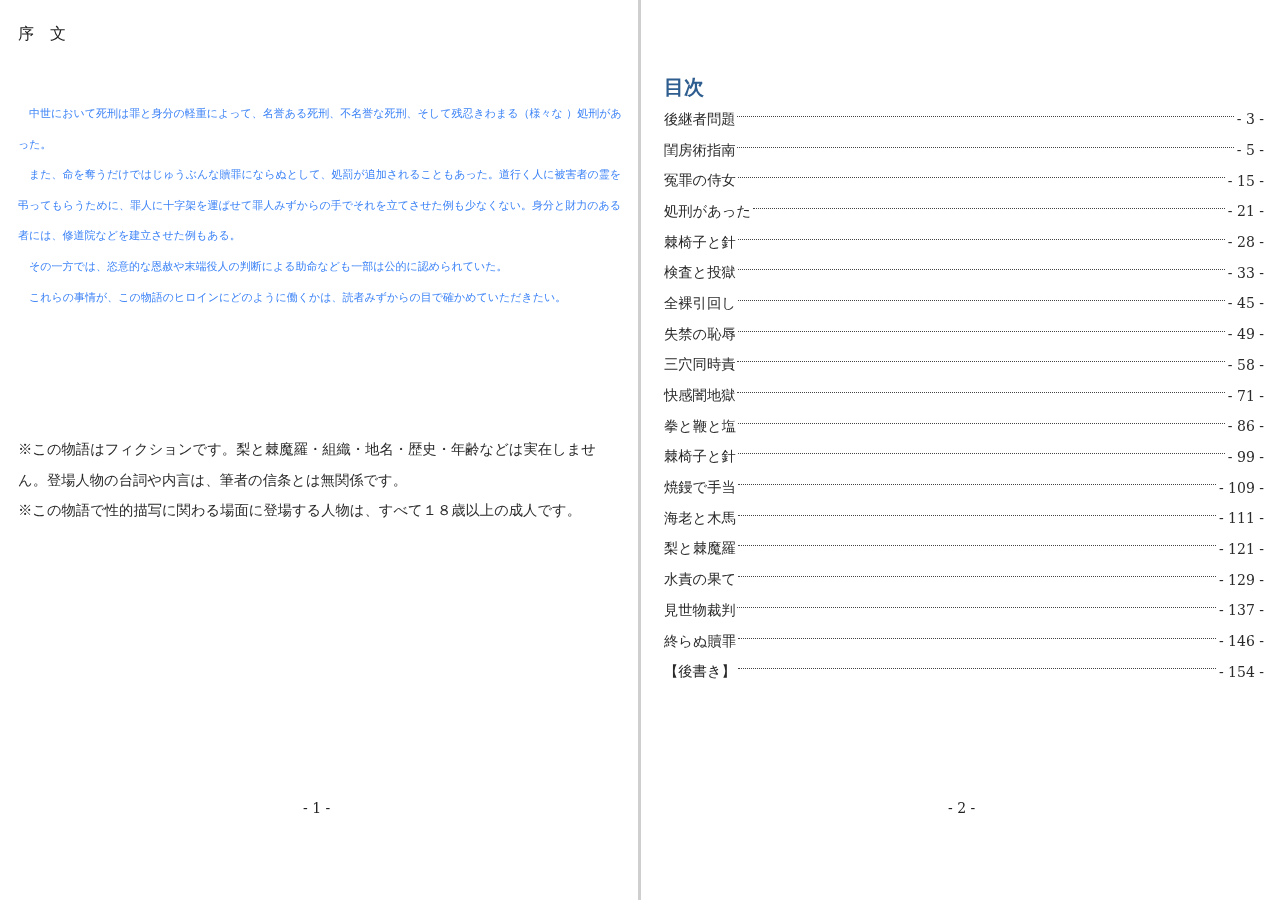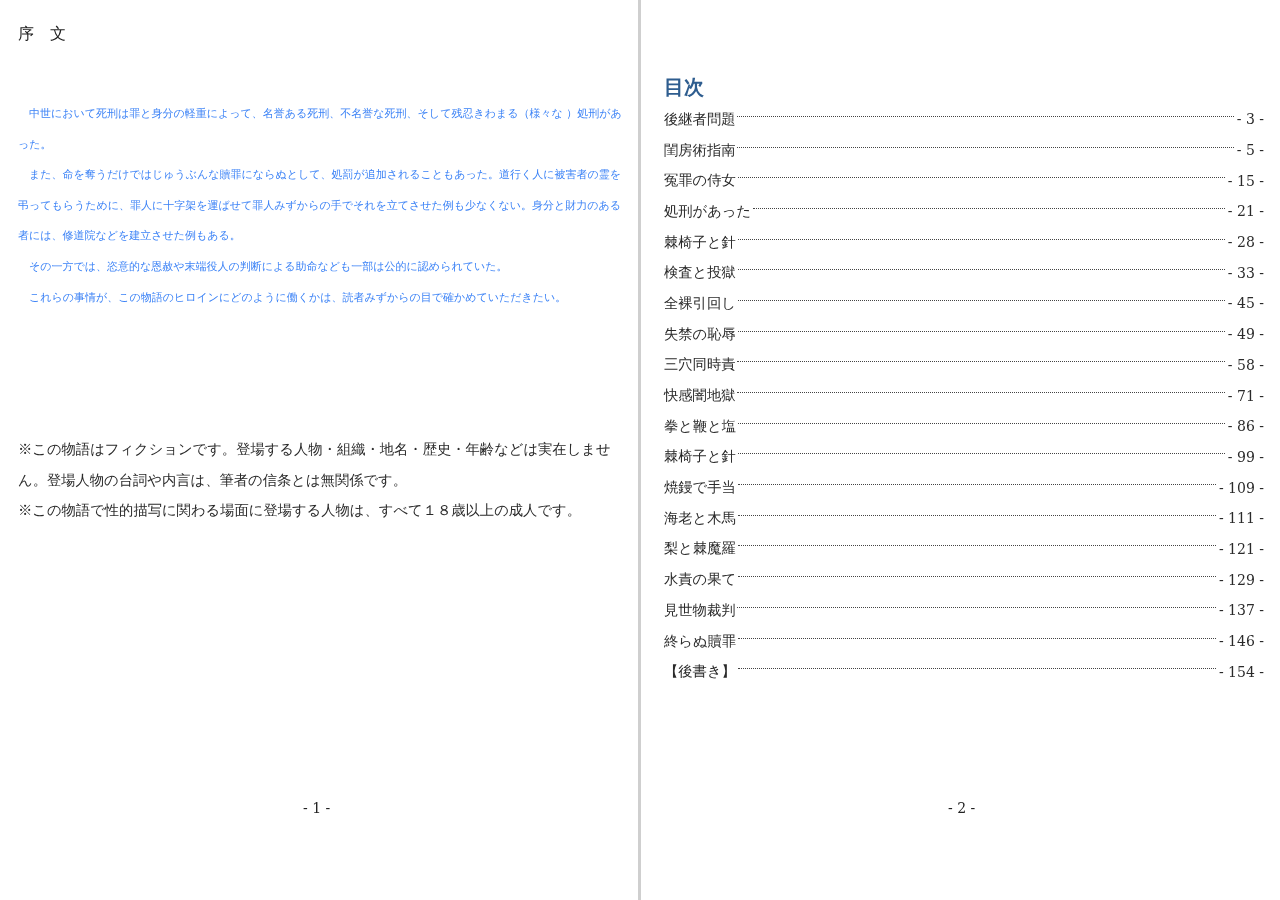--- a/index.html
+++ b/index.html
@@ -136,21 +136,21 @@
   </div>
 
   <div class="preface-body">
     <p>中世において死刑は罪と身分の軽重によって、名誉ある死刑、不名誉な死刑、そして残忍きわまる（様々な ）処刑があった。</p>
     <p>また、命を奪うだけではじゅうぶんな贖罪にならぬとして、処罰が追加されることもあった。道行く人に被害者の霊を弔ってもらうために、罪人に十字架を運ばせて罪人みずからの手でそれを立てさせた例も少なくない。身分と財力のある者には、修道院などを建立させた例もある。</p>
     <p>その一方では、恣意的な恩赦や末端役人の判断による助命なども一部は公的に認められていた。</p>
     <p>これらの事情が、この物語のヒロインにどのように働くかは、読者みずからの目で確かめていただきたい。</p>
   </div>
 
   <div class="notes">
-    <p>※この物語はフィクションです。登場する人物・組織・地名・歴史・年齢などは実在しません。登場人物の台詞や内言は、筆者の信条とは無関係です。</p>
+    <p>※この物語はフィクションです。梨と棘魔羅・組織・地名・歴史・年齢などは実在しません。登場人物の台詞や内言は、筆者の信条とは無関係です。</p>
     <p>※この物語で性的描写に関わる場面に登場する人物は、すべて１８歳以上の成人です。</p>
   </div>
 
   <div class="page-number">- 1 -</div>
 </div>
 
 <div class="divider"></div>
 
 <div class="page page-right">
   <div class="toc-heading">目次</div>

